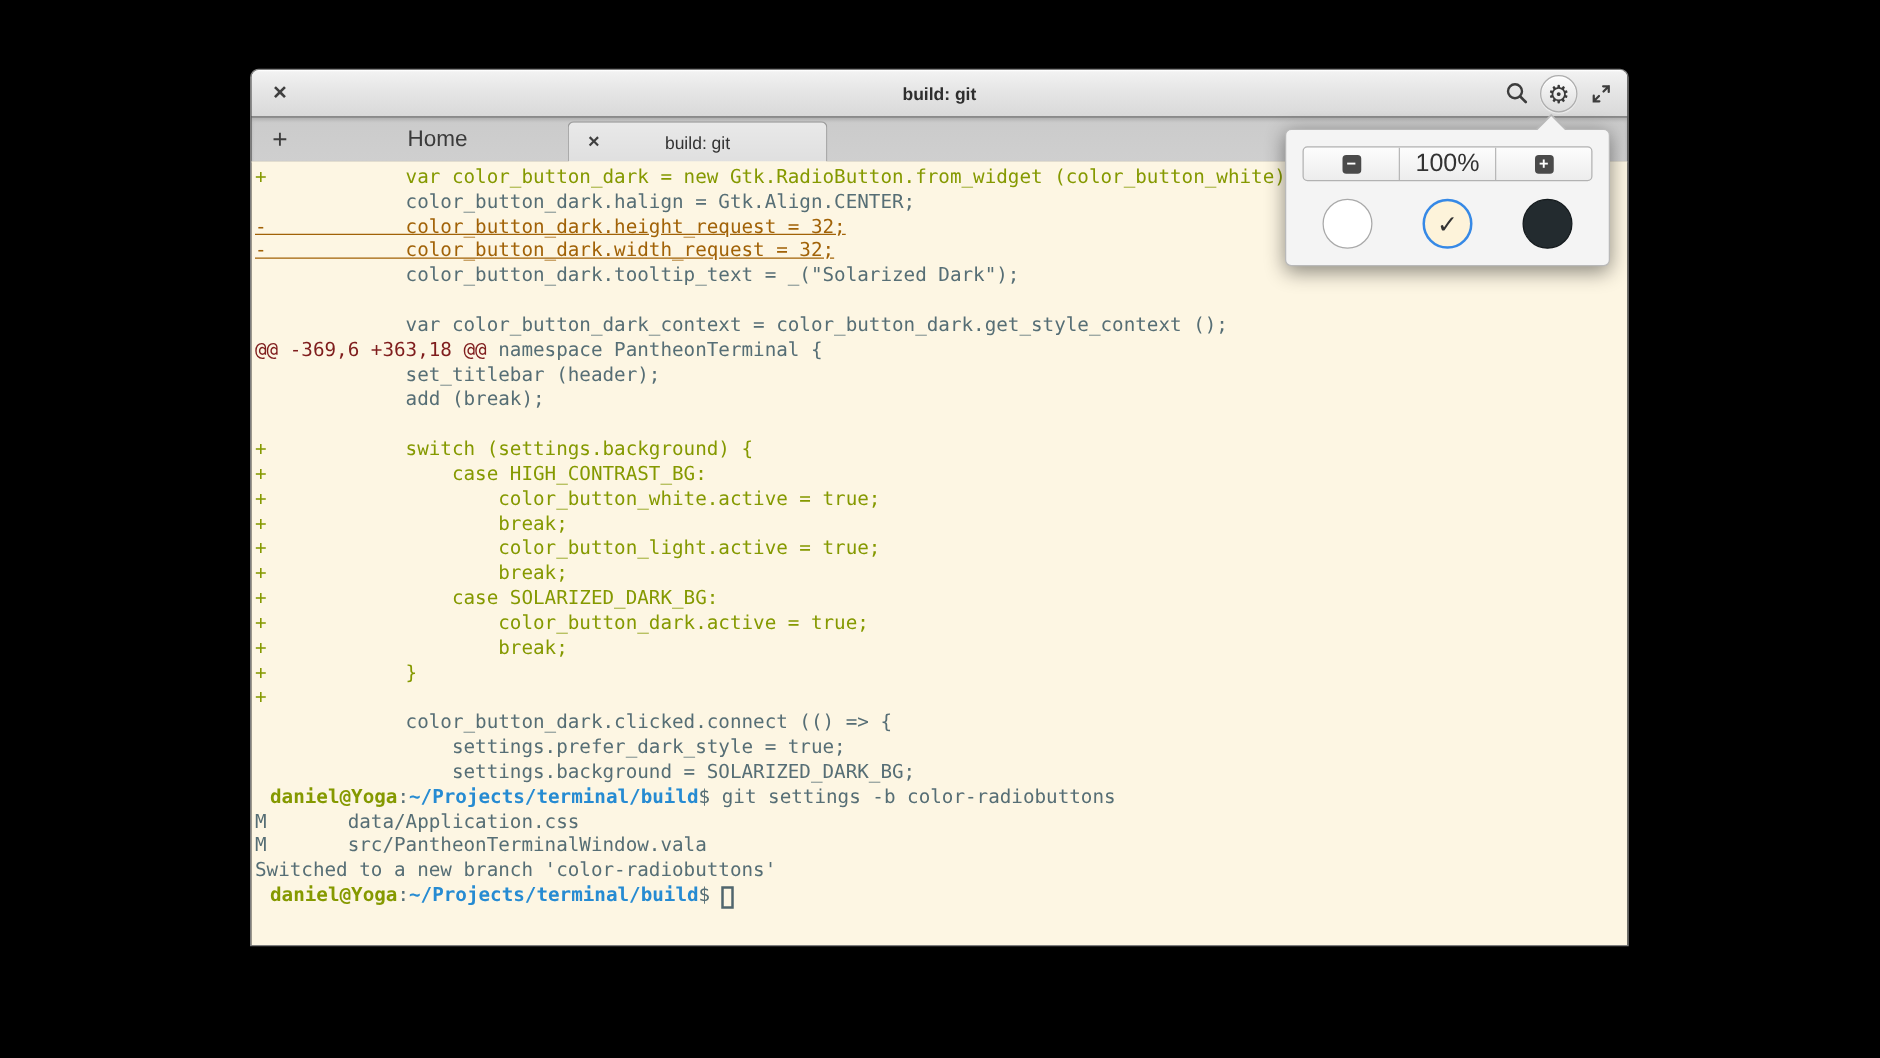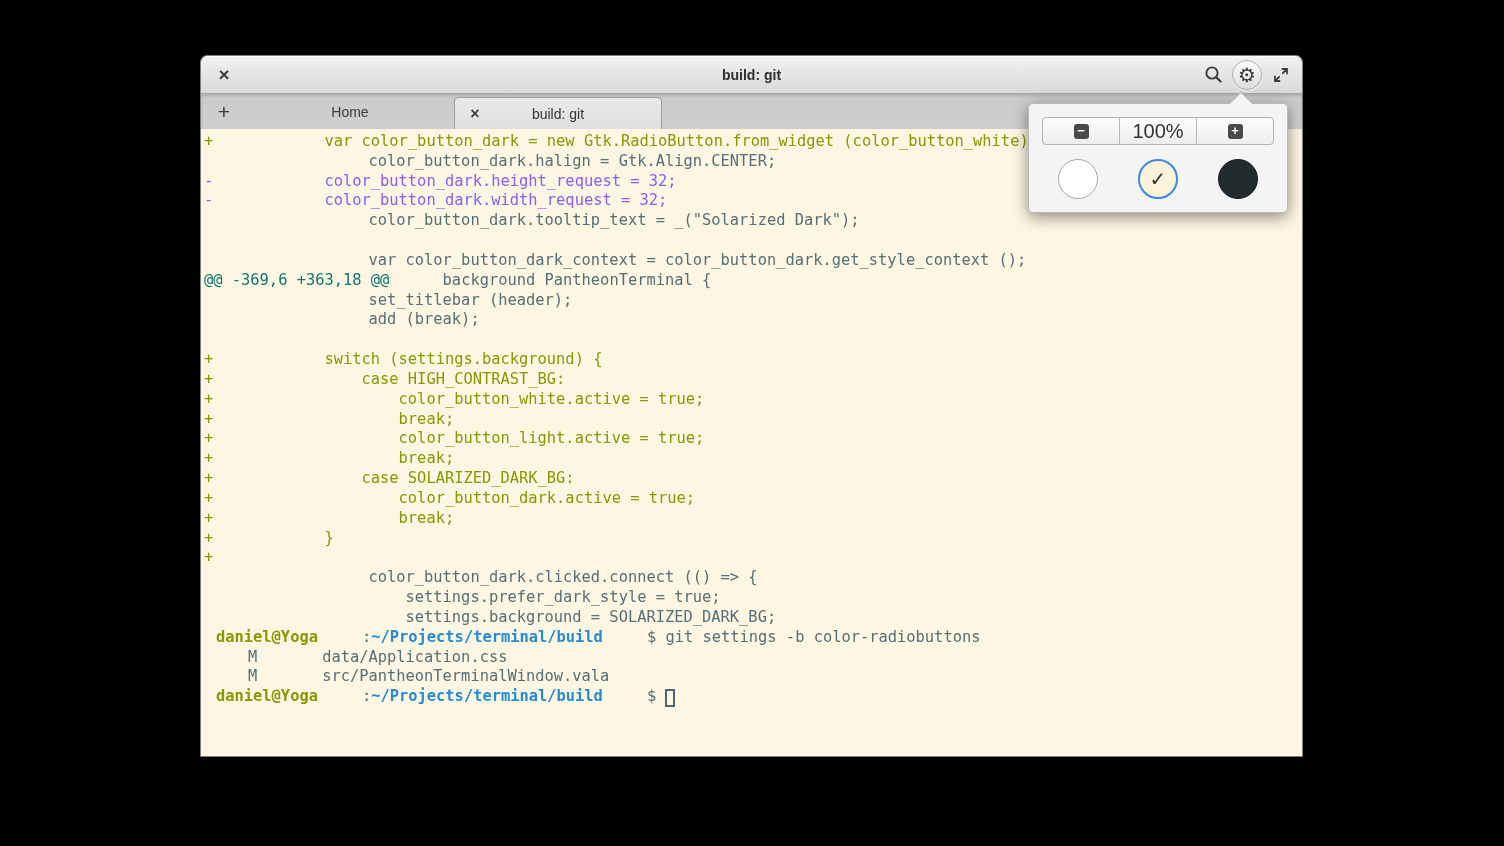--- a/index.html
+++ b/index.html
@@ -49,21 +49,21 @@
     box-shadow:inset 0 2px 3px rgba(0,0,0,.14);
   }
   .newtab-btn{
     position:absolute;left:8px;top:3px;width:30px;height:29px;
     display:flex;align-items:center;justify-content:center;
   }
   .newtab-btn span{font-size:21px;color:#3d3d3d;line-height:1;}
   .tab-home{
     position:absolute;left:45px;top:0;width:208px;height:35px;
     display:flex;align-items:center;justify-content:center;
-    font-size:14px;color:#3b3b3b;
+    font-size:18px;color:#3b3b3b;
   }
   .tab-active{
     position:absolute;left:253px;top:3px;width:208px;height:33px;
     background:linear-gradient(#e9e9e9,#dfdfdf);
     border:1px solid #9d9d9d;border-bottom:none;border-radius:5px 5px 0 0;
     box-sizing:border-box;
     display:flex;align-items:center;justify-content:center;
     font-size:14px;color:#333;
   }
   .tab-close{
@@ -74,24 +74,24 @@
   
   .terminal{
     position:absolute;left:0;right:0;top:73px;bottom:0;
     background:#fdf6e3;
     padding:3px 0 0 3px;box-sizing:border-box;
     font-family:"DejaVu Sans Mono","Liberation Mono",monospace;
     font-size:15.4px;line-height:19.83px;
     cursor:text;
   }
   .term-line{white-space:pre;min-height:19.83px;}
-  .seg-fg{color:#566e75;margin-left:44px;}
+  .seg-fg{color:#566e75;}
   .seg-g{color:#859900;}
-  .seg-r{color:#8b5cf6;}
-  .seg-c{color:#0f766e;}
+  .seg-r{color:#a16207;text-decoration:underline;}
+  .seg-c{color:#7f1d1d;}
   .seg-pg{color:#859900;font-weight:700;margin-left:12px;}
   .seg-pb{color:#268bd2;font-weight:700;margin-top:20px;}
   .term-cursor{
     display:inline-block;width:10px;height:18px;box-sizing:border-box;
     border:2px solid #50666e;vertical-align:text-bottom;margin-bottom:-2px;
   }
   
   .popover{
     position:absolute;left:1028px;top:103px;width:260px;height:110px;
     background:#f4f4f4;border:1px solid #b9b9b9;border-radius:5px;
@@ -172,41 +172,42 @@
   </div>
 
   <div class="terminal">
       <div class="term-line"><span class="seg-g">+            var color_button_dark = new Gtk.RadioButton.from_widget (color_button_white);</span></div>
       <div class="term-line"><span class="seg-fg">             color_button_dark.halign = Gtk.Align.CENTER;</span></div>
       <div class="term-line"><span class="seg-r">-            color_button_dark.height_request = 32;</span></div>
       <div class="term-line"><span class="seg-r">-            color_button_dark.width_request = 32;</span></div>
       <div class="term-line"><span class="seg-fg">             color_button_dark.tooltip_text = _("Solarized Dark");</span></div>
       <div class="term-line"></div>
       <div class="term-line"><span class="seg-fg">             var color_button_dark_context = color_button_dark.get_style_context ();</span></div>
-      <div class="term-line"><span class="seg-c">@@ -369,6 +363,18 @@</span><span class="seg-fg"> background PantheonTerminal {</span></div>
+      <div class="term-line"><span class="seg-c">@@ -369,6 +363,18 @@</span><span class="seg-fg"> namespace PantheonTerminal {</span></div>
       <div class="term-line"><span class="seg-fg">             set_titlebar (header);</span></div>
       <div class="term-line"><span class="seg-fg">             add (break);</span></div>
       <div class="term-line"></div>
       <div class="term-line"><span class="seg-g">+            switch (settings.background) {</span></div>
       <div class="term-line"><span class="seg-g">+                case HIGH_CONTRAST_BG:</span></div>
       <div class="term-line"><span class="seg-g">+                    color_button_white.active = true;</span></div>
       <div class="term-line"><span class="seg-g">+                    break;</span></div>
       <div class="term-line"><span class="seg-g">+                    color_button_light.active = true;</span></div>
       <div class="term-line"><span class="seg-g">+                    break;</span></div>
       <div class="term-line"><span class="seg-g">+                case SOLARIZED_DARK_BG:</span></div>
       <div class="term-line"><span class="seg-g">+                    color_button_dark.active = true;</span></div>
       <div class="term-line"><span class="seg-g">+                    break;</span></div>
       <div class="term-line"><span class="seg-g">+            }</span></div>
       <div class="term-line"><span class="seg-g">+</span></div>
       <div class="term-line"><span class="seg-fg">             color_button_dark.clicked.connect (() =&gt; {</span></div>
       <div class="term-line"><span class="seg-fg">                 settings.prefer_dark_style = true;</span></div>
       <div class="term-line"><span class="seg-fg">                 settings.background = SOLARIZED_DARK_BG;</span></div>
       <div class="term-line"><span class="seg-pg">daniel@Yoga</span><span class="seg-fg">:</span><span class="seg-pb">~/Projects/terminal/build</span><span class="seg-fg">$ git settings -b color-radiobuttons</span></div>
       <div class="term-line"><span class="seg-fg">M       data/Application.css</span></div>
       <div class="term-line"><span class="seg-fg">M       src/PantheonTerminalWindow.vala</span></div>
+      <div class="term-line"><span class="seg-fg">Switched to a new branch 'color-radiobuttons'</span></div>
       <div class="term-line"><span class="seg-pg">daniel@Yoga</span><span class="seg-fg">:</span><span class="seg-pb">~/Projects/terminal/build</span><span class="seg-fg">$ </span><span class="term-cursor"></span></div>
     </div>
 
 </div>
 
 <div class="popover">
   <div class="popover-arrow-border"></div>
   <div class="popover-arrow"></div>
 
   <div class="zoom-control">

